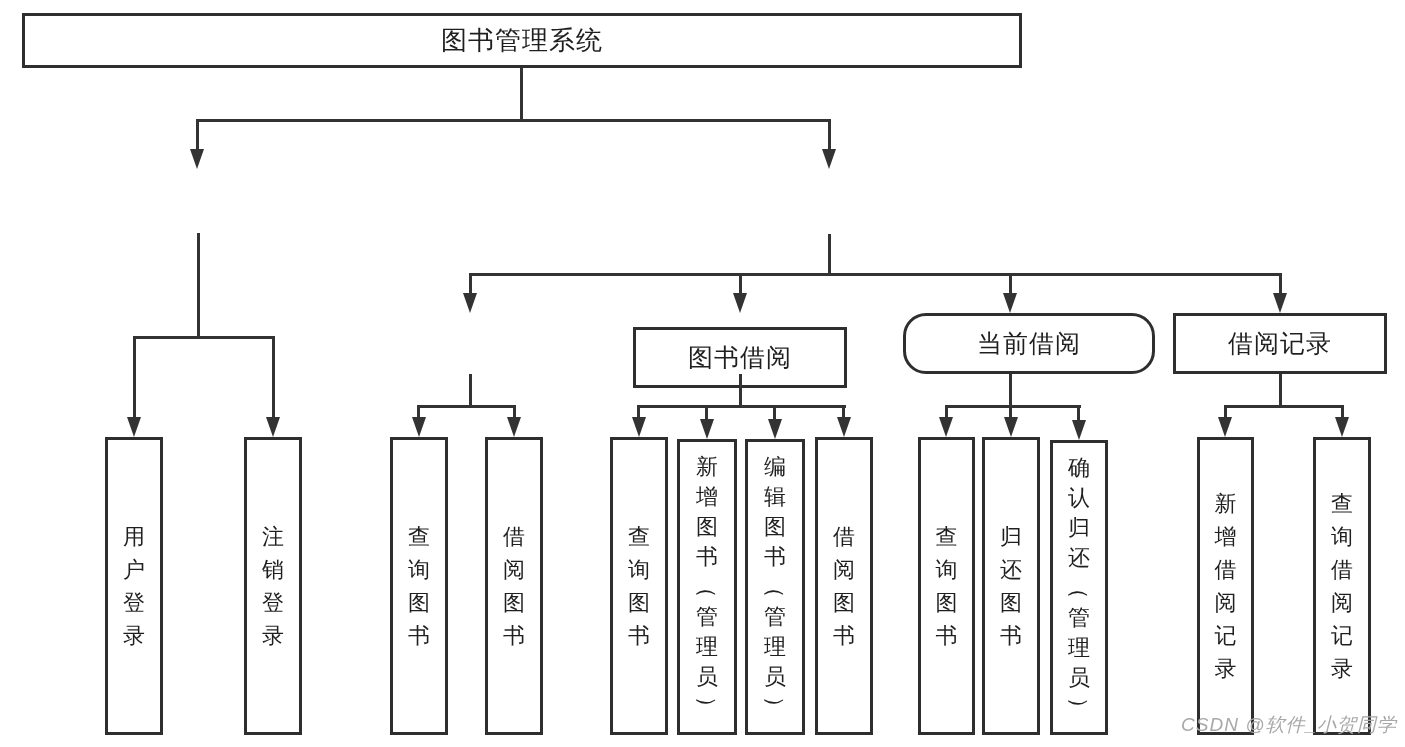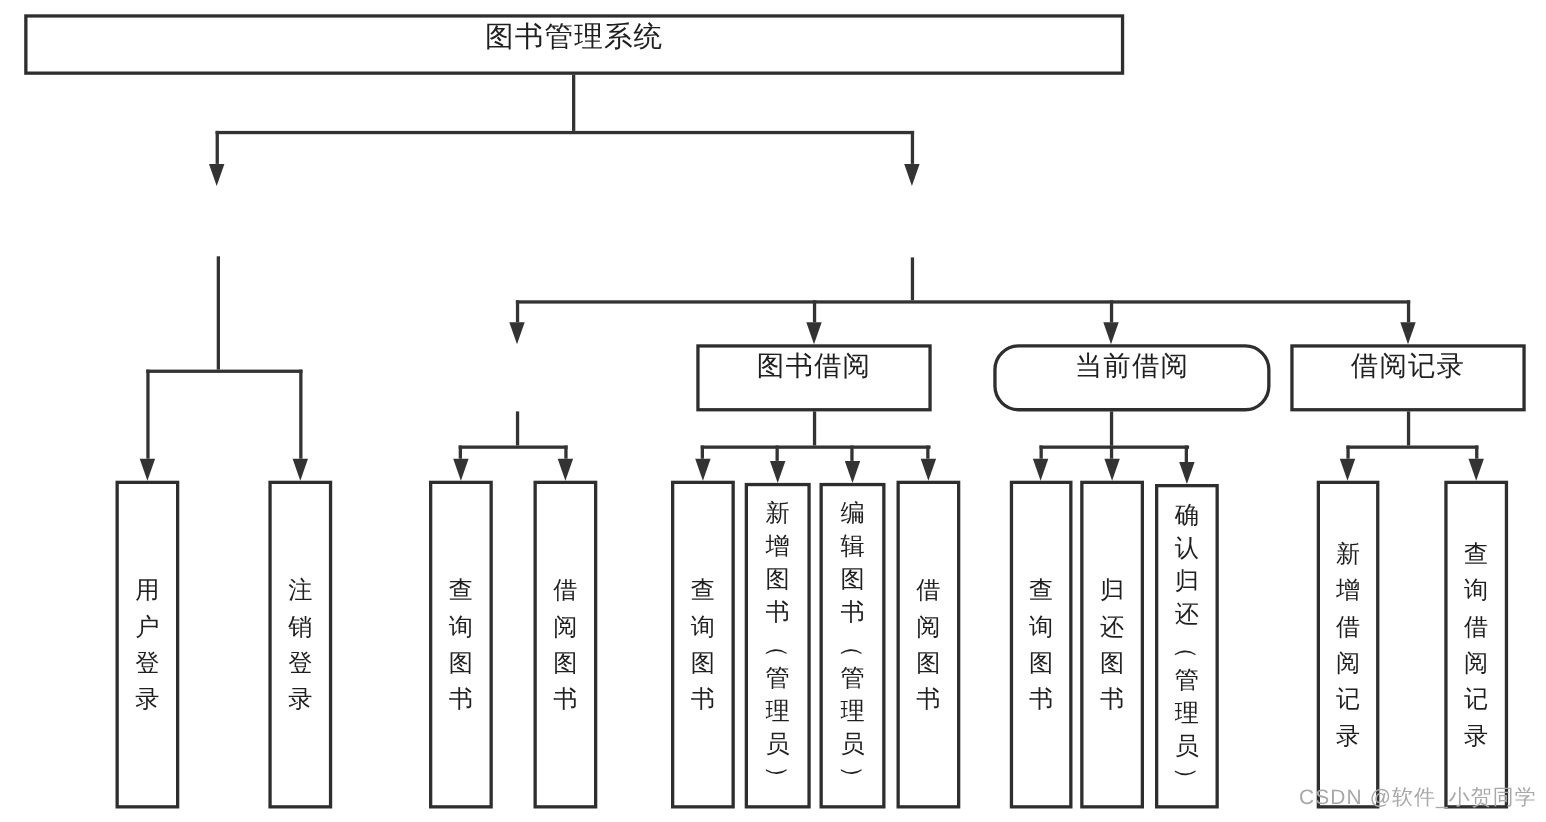--- a/index.html
+++ b/index.html
@@ -1,46 +1,46 @@
 <!DOCTYPE html>
 <html><head>
 <meta charset="utf-8">
 <style>
   html,body{margin:0;padding:0;background:#ffffff;}
   body{font-family:"Liberation Sans","DejaVu Sans",sans-serif;color:#1f1f1f;}
   .canvas{position:relative;width:1405px;height:747px;background:#ffffff;overflow:hidden;}
   .box{position:absolute;box-sizing:border-box;border:3px solid #2e2e2e;background:#ffffff;
-       display:flex;justify-content:center;}
+       display:flex;align-items:center;justify-content:center;}
   .label-h{font-size:26px;letter-spacing:1px;white-space:nowrap;}
   .l3 .label-h{font-size:25px;}
   .vtext{display:flex;flex-direction:column;align-items:center;justify-content:center;
          width:100%;height:100%;font-size:22px;}
   .vtext span{display:block;height:33px;line-height:33px;text-align:center;}
   .vtext.long span{height:30px;line-height:30px;}
   .vtext span.rot{transform:rotate(90deg);}
   .hline{position:absolute;height:3px;background:#333333;}
   .vline{position:absolute;width:3px;background:#333333;}
   .arrow{position:absolute;width:0;height:0;
          border-left:7px solid transparent;border-right:7px solid transparent;
          border-top:20px solid #333333;}
   .watermark{position:absolute;top:712px;right:8px;font-size:19px;color:#a8a8a8;
-             letter-spacing:1px;z-index:5;white-space:nowrap;}
+             letter-spacing:1px;z-index:5;white-space:nowrap;font-style:italic;}
 </style>
 </head>
 <body>
 
 <div class="canvas">
 
   <div class="box" style="left:22px;top:13px;width:1000px;height:55px;">
     <span class="label-h">图书管理系统</span>
   </div>
 
 
 
-  <div class="box l3" style="left:633px;top:313px;width:214px;height:61px;">
+  <div class="box l3" style="left:633px;top:327px;width:214px;height:61px;">
     <span class="label-h">图书借阅</span>
   </div>
   <div class="box l3" style="left:903px;top:313px;width:252px;height:61px;border-radius:23px;">
     <span class="label-h">当前借阅</span>
   </div>
   <div class="box l3" style="left:1173px;top:313px;width:214px;height:61px;">
     <span class="label-h">借阅记录</span>
   </div>
 
   <div class="box" style="left:105px;top:437px;width:58px;height:298px;">

